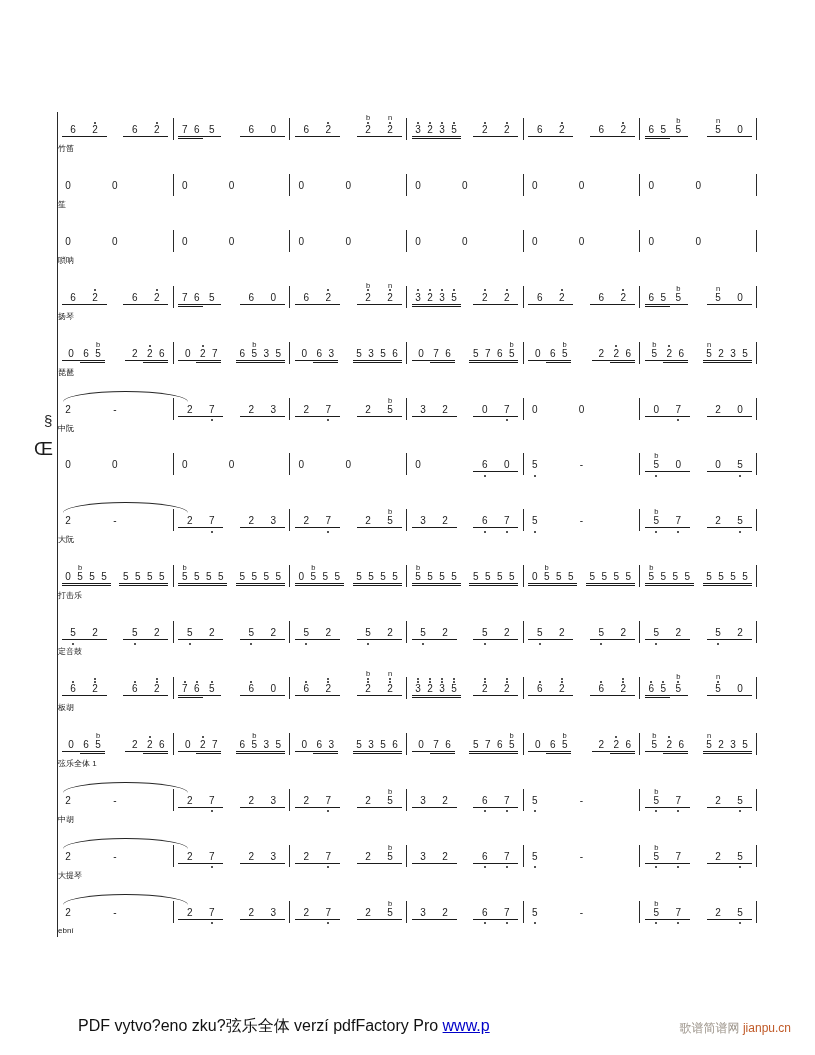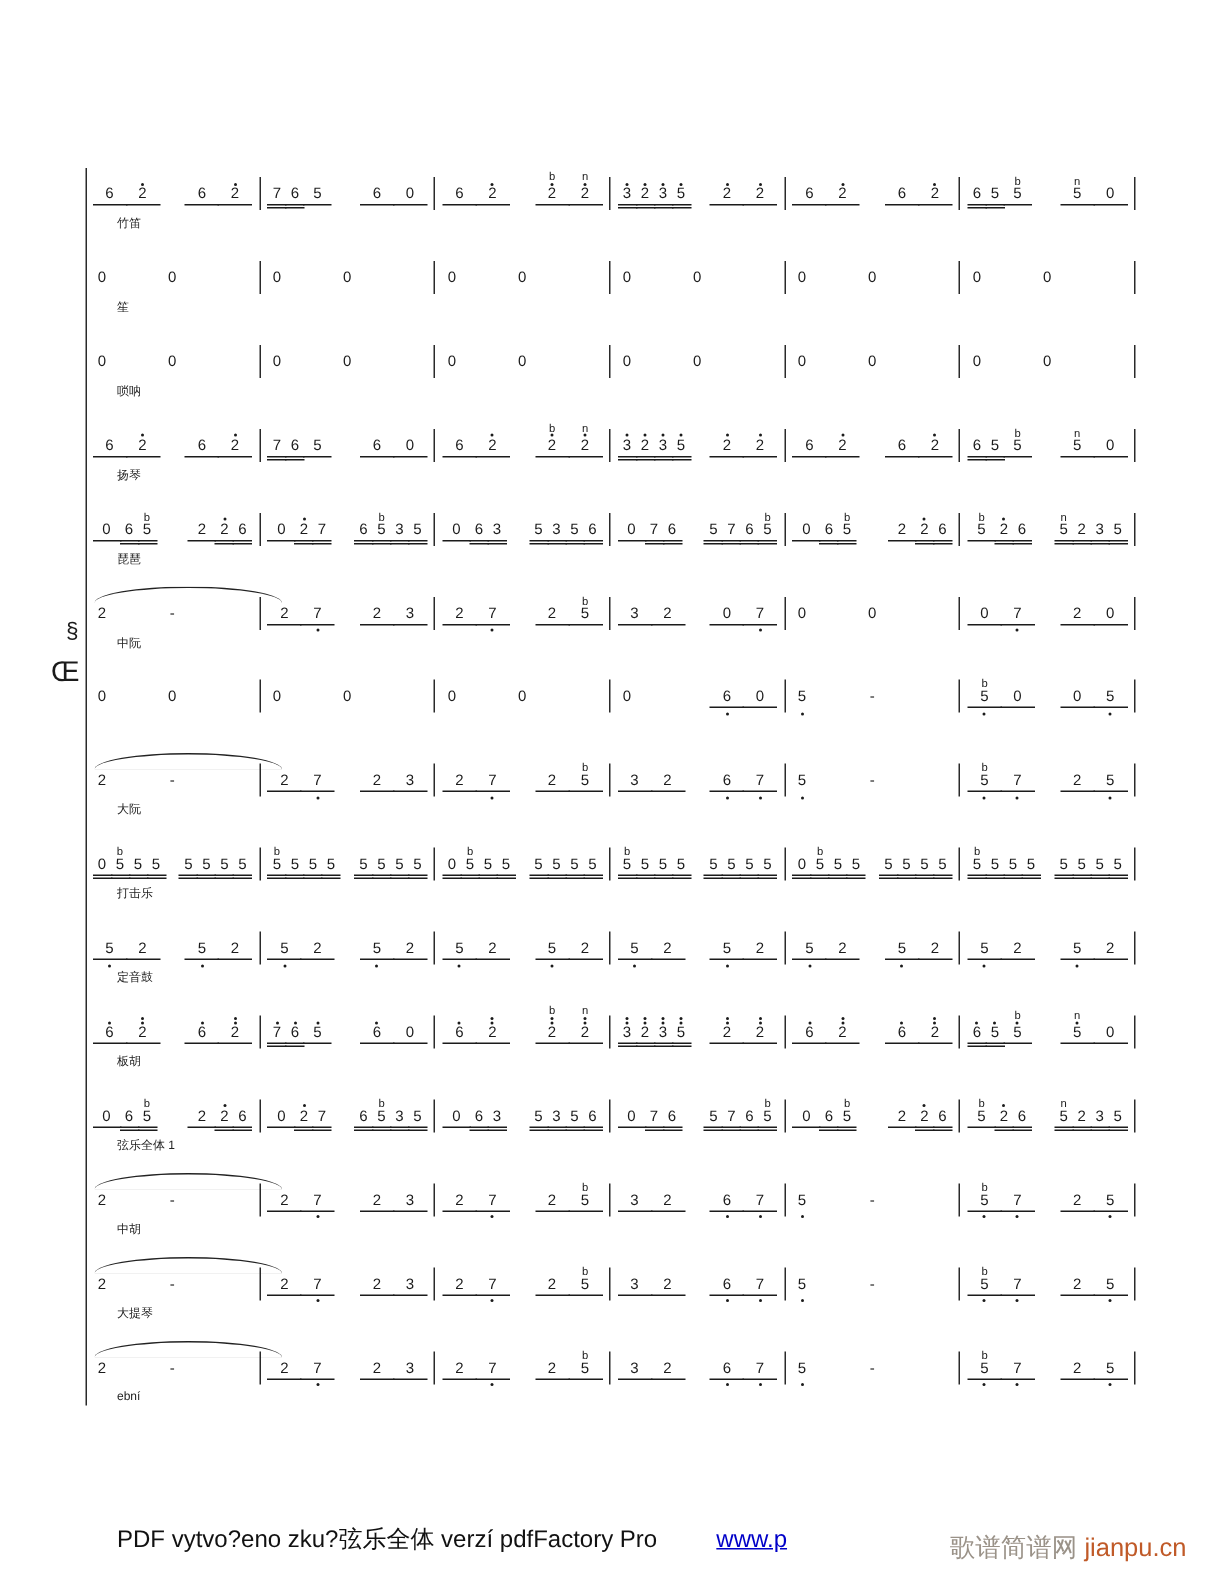--- a/index.html
+++ b/index.html
@@ -50,26 +50,26 @@
     position:absolute; top:16px; left:0; right:0;
     display:flex; flex-direction:column; align-items:center;
   }
 
   .tie {
     position:absolute; left:6px; top:-7px; width:108%; height:10px;
     border-top:1.2px solid #222;
     border-radius:50% 50% 0 0 / 100% 100% 0 0;
   }
 
-  .ilabel { position:absolute; left:1px; top:25px; font-size:8px; color:#222; white-space:nowrap;margin-left:20px; }
+  .ilabel { position:absolute; left:1px; top:25px; font-size:8px; color:#222; white-space:nowrap; }
 
   
   .footer-left { position:absolute; left:78px; top:1016px; font-size:16px; color:#111; }
-  .footer-left a { color:#0000c8; text-decoration:underline;margin-left:35px; }
-  .footer-right { position:absolute; right:24px; top:1020px; font-size:17px; white-space:nowrap; }
+  .footer-left a { color:#0000c8; text-decoration:underline; }
+  .footer-right { position:absolute; right:24px; top:1020px; font-size:12px; white-space:nowrap; }
   .wm-gray { color:#9a9288; }
   .wm-orange { color:#c05a28; }
 </style>
 </head>
 <body>
 
 <div class="page">
   <div class="sysline"></div>
 
   <div class="mark mark-section">§</div>

